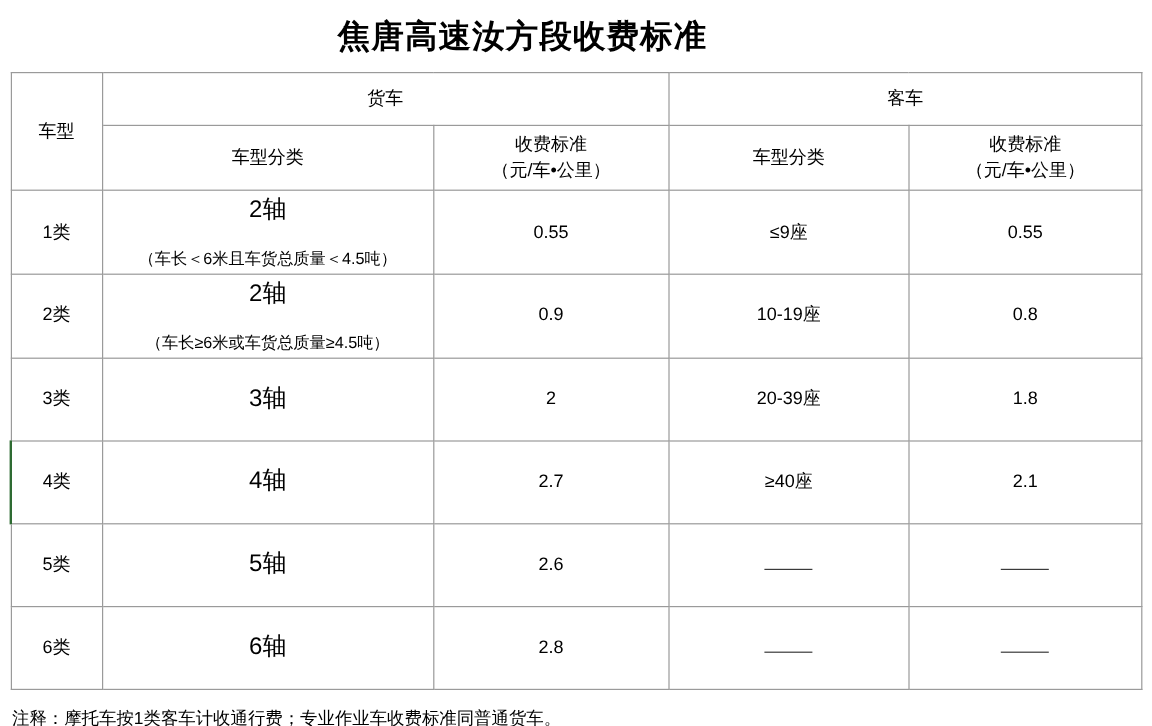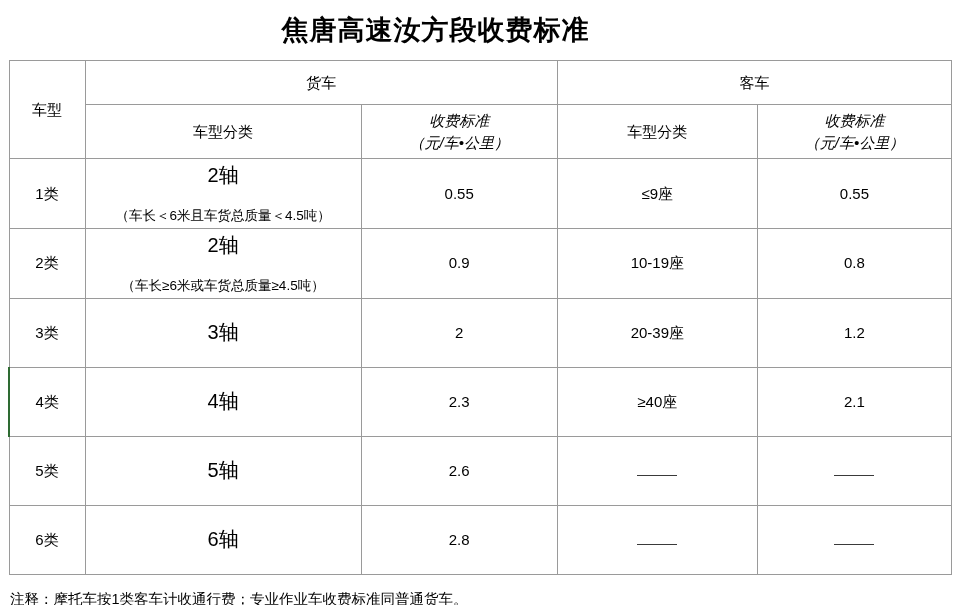--- a/index.html
+++ b/index.html
@@ -56,21 +56,21 @@
 
   .hdr-group {
     height: 44px;
     font-size: 16px;
   }
   .hdr-sub {
     height: 54px;
     font-size: 15px;
   }
   .hdr-strong { font-weight: bold; margin-left: 48px; }
-  .twoline span { display: block; font-style: italic; }
+  .twoline span { display: block; }
 
   .row-body td { height: 64px; }
   .cell-main { font-size: 20px; }
   .cell-note { font-size: 13.5px; margin-top: 16px; }
   .dash {
     display: inline-block;
     width: 40px;
     border-bottom: 1.5px solid #3a3a3a;
     height: 8px;
     vertical-align: middle;
@@ -140,29 +140,29 @@
         <td>0.8</td>
       </tr>
 
       <tr class="row-body">
         <td>3类</td>
         <td>
           <div class="cell-main">3轴</div>
         </td>
         <td>2</td>
         <td>20-39座</td>
-        <td>1.2</td>
+        <td>1.8</td>
       </tr>
 
       <tr class="row-body">
         <td class="highlight-left">4类</td>
         <td>
           <div class="cell-main">4轴</div>
         </td>
-        <td>2.3</td>
+        <td>2.7</td>
         <td>≥40座</td>
         <td>2.1</td>
       </tr>
 
       <tr class="row-body">
         <td>5类</td>
         <td>
           <div class="cell-main">5轴</div>
         </td>
         <td>2.6</td>

